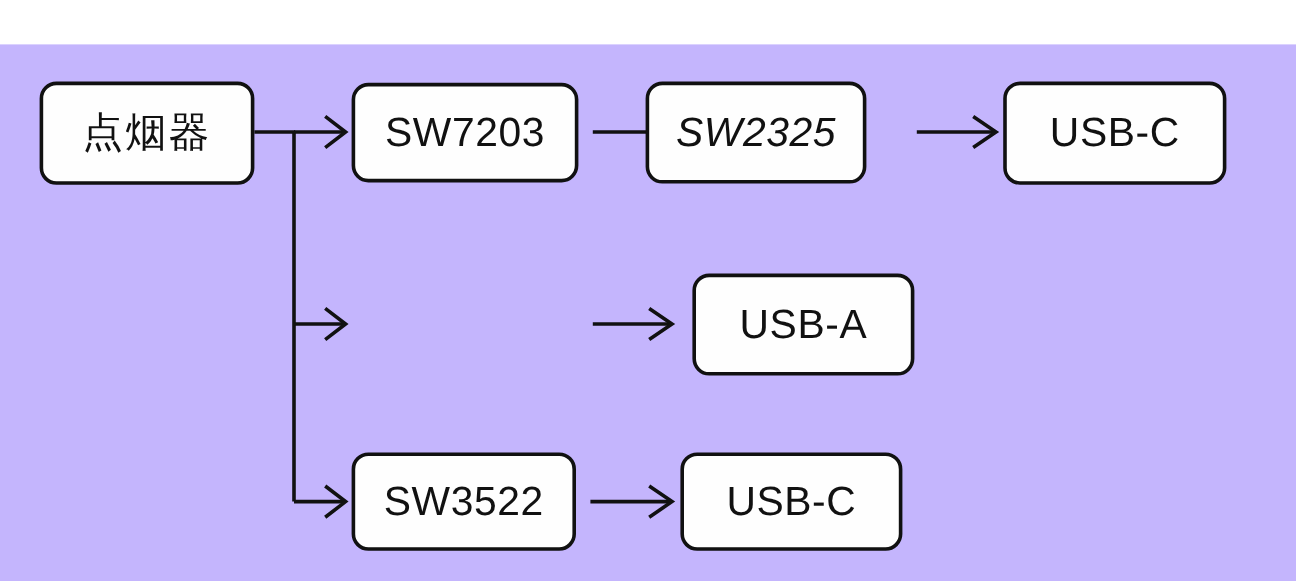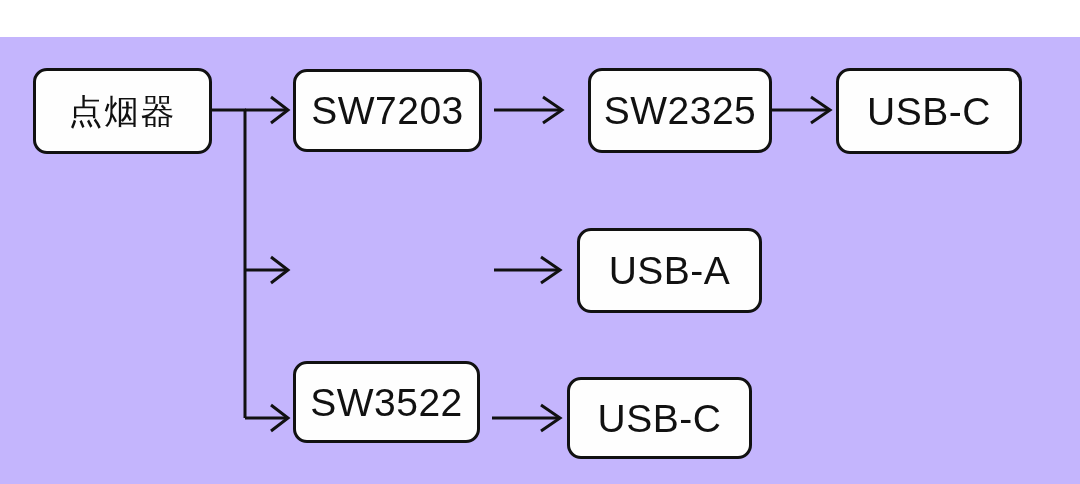--- a/index.html
+++ b/index.html
@@ -23,21 +23,21 @@
     border-radius: 14px;
     background: #fefefe;
     display: flex;
     align-items: center;
     justify-content: center;
     color: #111111;
     line-height: 1;
     white-space: nowrap;
   }
   .node .label {
-    font-size: 39px;
+    font-size: 34px;
     letter-spacing: 0.5px;
   }
   .node.cjk .label {
     font-size: 34px;
     font-family: "DejaVu Sans", "Liberation Sans", sans-serif;
     letter-spacing: 2px;
   }
   svg.connectors {
     position: absolute;
     left: 0;
@@ -97,34 +97,34 @@
   </svg>
 
   <div class="node cjk" style="left:33px; top:31px; width:179px; height:86px;">
     <span class="label">点烟器</span>
   </div>
 
   <div class="node" style="left:293px; top:32px; width:189px; height:83px;">
     <span class="label">SW7203</span>
   </div>
 
-  <div class="node" style="left:588px; top:31px; width:184px; height:85px;">
+  <div class="node" style="left:538px; top:31px; width:184px; height:85px;font-style:italic;">
     <span class="label">SW2325</span>
   </div>
 
   <div class="node" style="left:836px; top:31px; width:186px; height:86px;">
     <span class="label">USB-C</span>
   </div>
 
 
   <div class="node" style="left:577px; top:191px; width:185px; height:85px;">
     <span class="label">USB-A</span>
   </div>
 
-  <div class="node" style="left:293px; top:324px; width:187px; height:82px;">
+  <div class="node" style="left:293px; top:340px; width:187px; height:82px;">
     <span class="label">SW3522</span>
   </div>
 
   <div class="node" style="left:567px; top:340px; width:185px; height:82px;">
     <span class="label">USB-C</span>
   </div>
 
 </div>
 
 </body></html>

